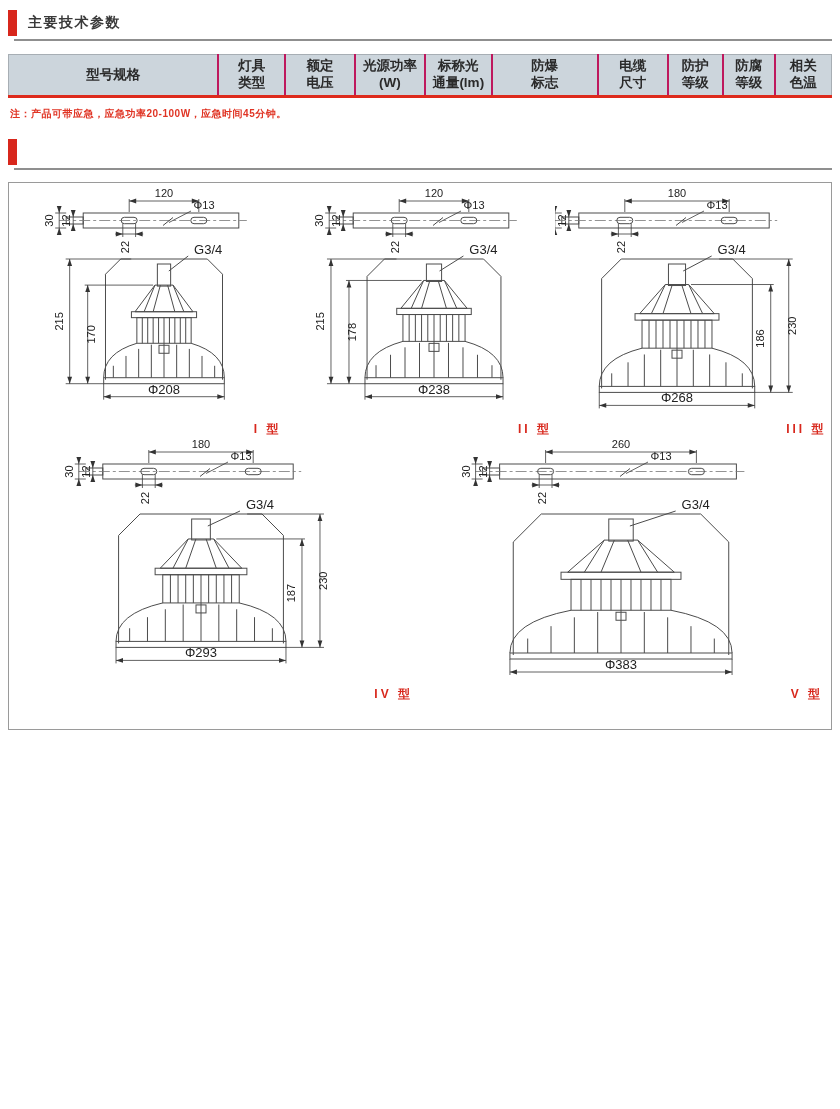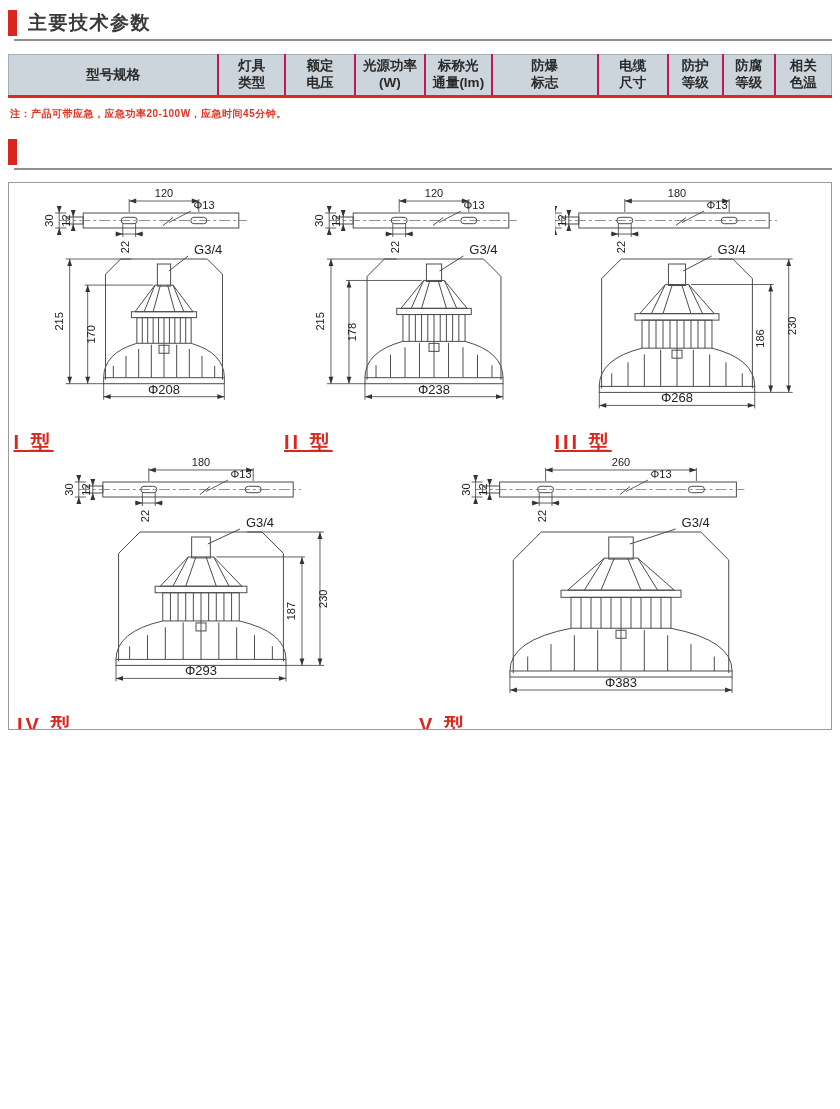--- a/index.html
+++ b/index.html
@@ -2,32 +2,32 @@
 <html><head>
 <meta charset="utf-8">
 <style>
   :root{ --red:#d8271c; --bdr:#a7aeb4; --hdr:#ccd5dc; --cell:#eef0f2; --mcell:#e9ebee; --ink:#1c1c1c; }
   *{box-sizing:border-box;}
   html,body{margin:0;padding:0;background:#fff;}
   body{width:840px;height:1109px;font-family:"Liberation Sans","DejaVu Sans",sans-serif;color:var(--ink);}
   .page{padding:10px 8px 0 8px;}
   .section-header{display:flex;align-items:center;margin:0 0 3px 0;}
   .red-block{width:9px;height:26px;background:var(--red);margin-right:11px;flex:0 0 auto;}
-  .section-title{font-size:19px;font-weight:bold;color:#3a3a3a;letter-spacing:1.5px;}
+  .section-title{font-size:14px;font-weight:bold;color:#3a3a3a;letter-spacing:1.5px;}
   .title-rule{height:2px;background:#8f8f8f;margin:2px 0 0 6px;}
   table.spec{width:100%;border-collapse:collapse;table-layout:fixed;margin-top:13px;border:1px solid var(--bdr);}
   table.spec th{background:var(--hdr);font-size:13.5px;font-weight:bold;color:#2a2a2a;
     height:42px;white-space:pre-line;line-height:1.25;vertical-align:middle;text-align:center;
     border-bottom:3px solid #dd2a1c;border-left:2px solid #be185d;border-top:1px solid var(--bdr);padding:2px 1px;}
   table.spec th:first-child{border-left:1px solid var(--bdr);}
   .note{color:#e03424;font-size:10px;font-weight:bold;margin:9px 0 18px 2px;letter-spacing:0.5px;}
   .draw-box{border:1px solid #9a9a9a;margin-top:12px;height:548px;padding:4px 2px 0 2px;overflow:hidden;}
   .draw-row{display:flex;justify-content:space-evenly;align-items:flex-start;}
-  .draw-cell{display:flex;flex-direction:column;align-items:flex-start;}
-  .type-label{color:var(--red);font-size:20px;font-weight:bold;letter-spacing:3px;margin-top:8px;text-decoration:underline;}
+  .draw-cell{display:flex;flex-direction:column;align-items:flex-end;}
+  .type-label{color:var(--red);font-size:12px;font-weight:bold;letter-spacing:3px;margin-top:0px;}
   svg .ln{stroke:#4c4c4c;stroke-width:1;fill:none;}
   svg .cl{stroke:#777;stroke-width:0.8;fill:none;stroke-dasharray:11 3 3 3;}
   svg .dim{stroke:#3a3a3a;stroke-width:0.8;fill:none;}
   svg .ah{fill:#333;stroke:none;}
   svg text{font-family:"Liberation Sans","DejaVu Sans",sans-serif;font-size:11px;fill:#222;}
   svg text.big{font-size:13px;}
 </style>
 </head>
 <body>
 

